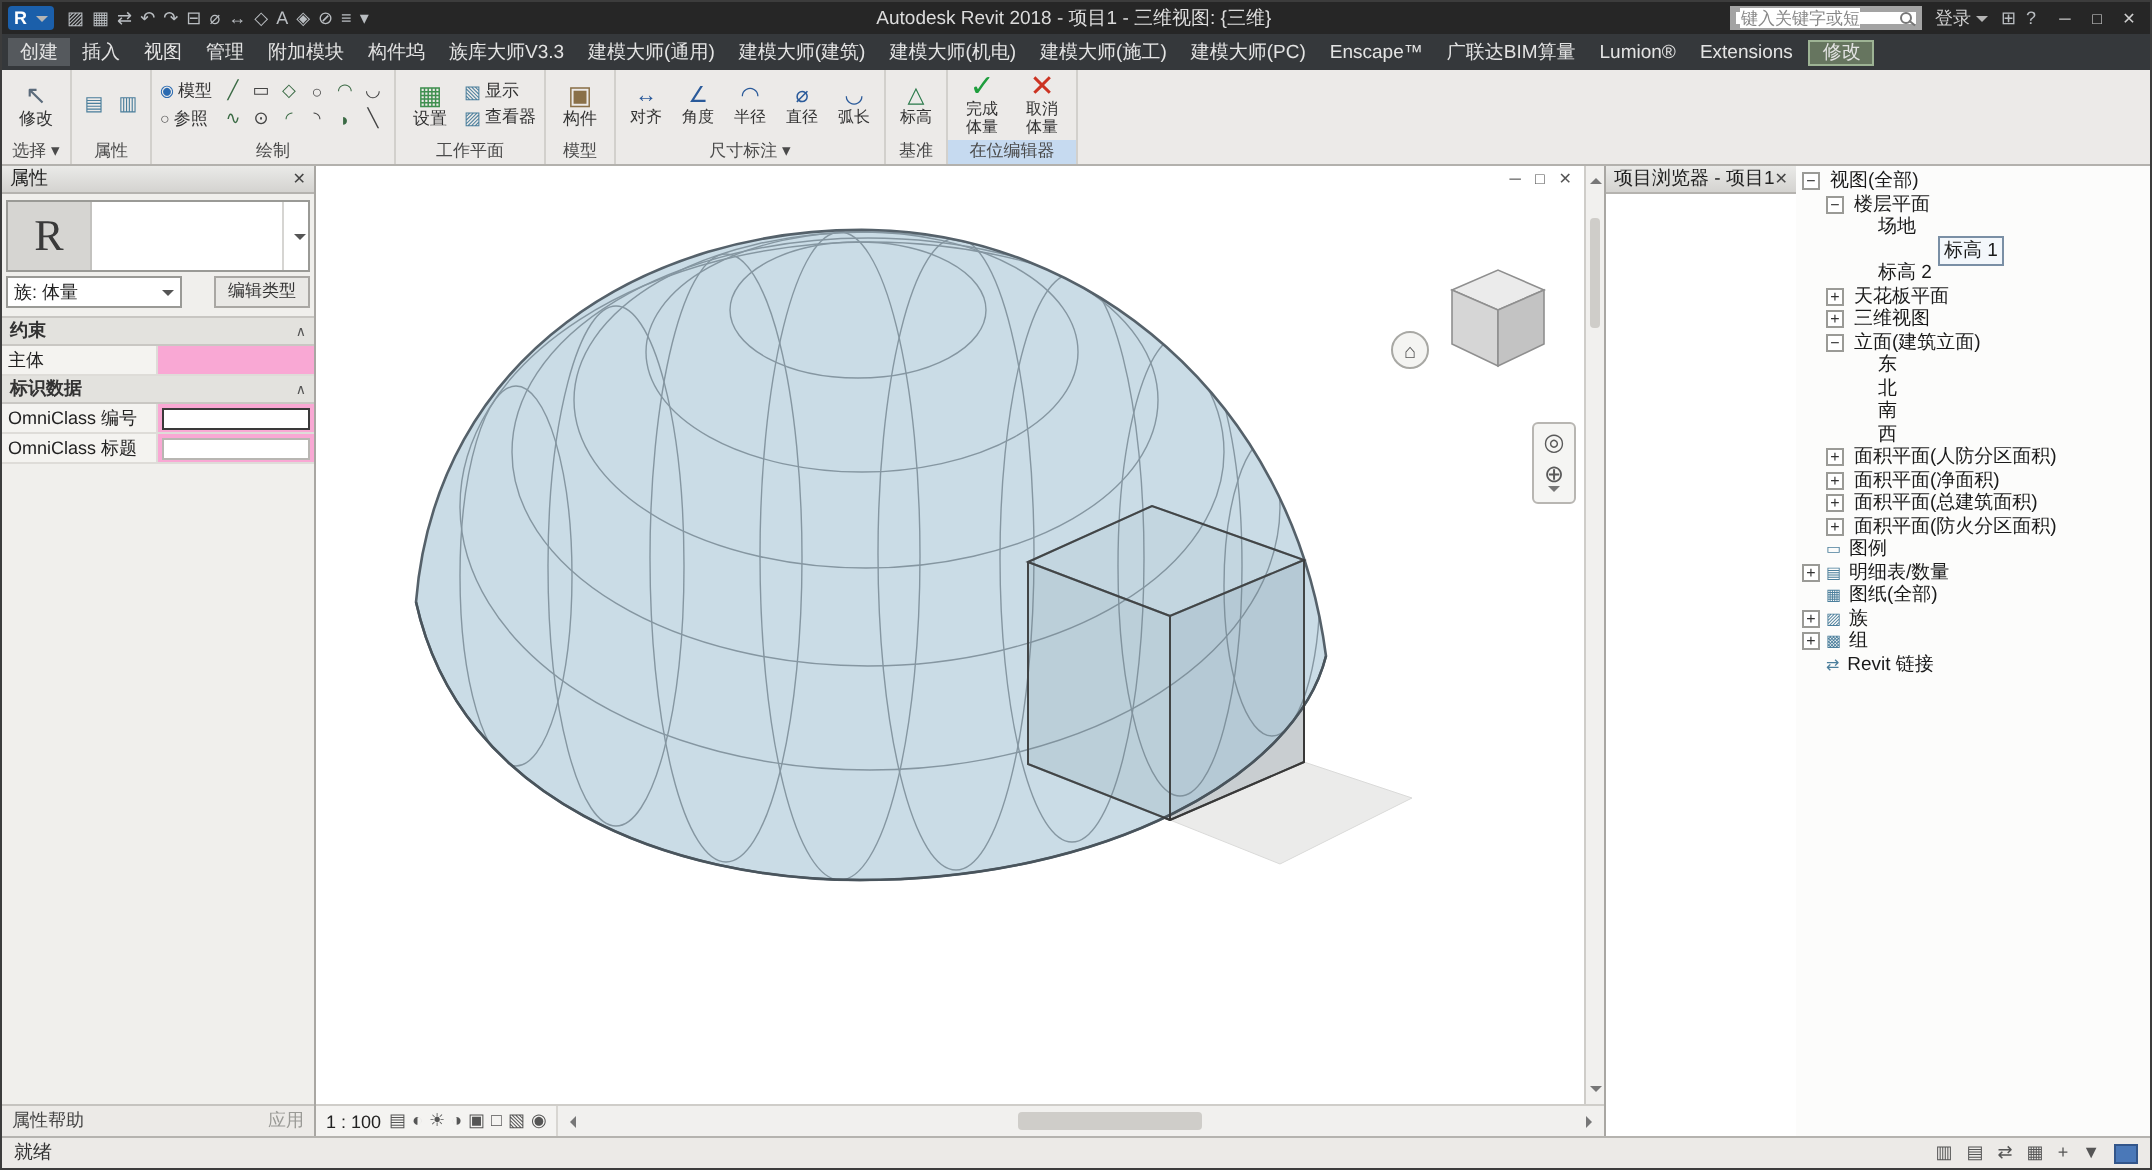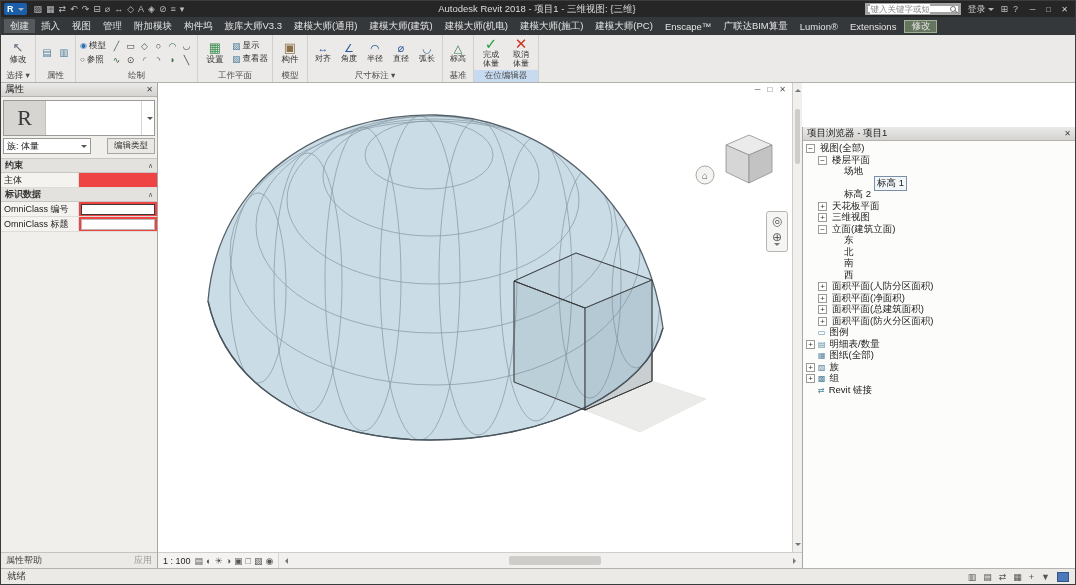--- a/index.html
+++ b/index.html
@@ -74,21 +74,21 @@
   .type-selector { margin:3px 2px 0; background:#fff; border:1px solid #9a9a96; height:36px; display:flex; align-items:stretch; flex:0 0 auto; }
   .thumb { width:42px; background:#d6d5d2; display:flex; align-items:center; justify-content:center; font-family:"Liberation Serif","DejaVu Serif",serif; font-size:22px; color:#3a3a3a; border-right:1px solid #c3c2bf; }
   .ts-arrow { margin-left:auto; width:13px; display:flex; align-items:center; justify-content:center; border-left:1px solid #d6d5d2; }
   .ts-combo-row { display:flex; gap:16px; margin:2px; height:16px; flex:0 0 auto; }
   .combo { flex:1; background:#fff; border:1px solid #9a9a96; font-size:9px; display:flex; align-items:center; padding:0 3px; color:#222; }
   .combo .caret { margin-left:auto; }
   .edit-type { width:48px; background:#e9e8e5; border:1px solid #a9a7a3; font-size:8.5px; display:flex; align-items:center; justify-content:center; color:#333; }
   .prop-grid { margin-top:2px; border-top:1px solid #c8c6c2; display:flex; flex-direction:column; flex:0 0 auto; background:#fff; }
   .prop-group { height:14px; background:#e3e2de; border-bottom:1px solid #c9c7c3; display:flex; align-items:center; padding:0 4px; font-size:9px; font-weight:bold; color:#333; }
   .pg-chev { margin-left:auto; font-weight:normal; font-size:7px; color:#555; }
-  .prop-row { height:15px; display:flex; border-bottom:1px solid #dedcd8; background:#ef4444;justify-content:center; }
+  .prop-row { height:15px; display:flex; border-bottom:1px solid #dedcd8; background:#f9a8d4;justify-content:center; }
   .prop-label { width:78px; padding:0 3px; font-size:9px; display:flex; align-items:center; background:#f4f3f0; border-right:1px solid #dedcd8; color:#222; white-space:nowrap; overflow:hidden; }
   .prop-value { flex:1; display:flex; align-items:center; padding:1px 2px; }
   .prop-input { flex:1; height:11px; background:#fff; font-size:9px; }
   .prop-input.strong { border:1px solid #3a3a3a; }
   .prop-input.light { border:1px solid #b8b6b2; }
   .props-fill { flex:1; background:#f0efec; }
   .props-footer { height:16px; border-top:1px solid #c5c3bf; display:flex; align-items:center; padding:0 5px; font-size:9px; flex:0 0 auto; background:#eceae7; }
   .help-link { color:#444; }
   .apply-btn { margin-left:auto; color:#9a9a96; }
 
@@ -108,21 +108,21 @@
   .vp-bottom { height:16px; border-top:1px solid #cfcdc9; display:flex; align-items:center; background:#f4f3f1; flex:0 0 auto; }
   .vcb { display:flex; align-items:center; gap:4px; padding:0 5px; font-size:9px; color:#222; flex:0 0 auto; }
   .vc-icons { display:flex; gap:3px; }
   .vc-ic { font-size:9px; color:#555; }
   .h-scroll { flex:1; height:100%; position:relative; background:#f1f0ee; border-left:1px solid #d8d6d2; }
   .h-thumb { position:absolute; left:44%; top:3px; width:92px; height:9px; background:#cfcdc9; border-radius:2px; }
   .h-scroll .tri-left { position:absolute; left:3px; top:5px; width:0; height:0; border:3px solid transparent; border-right-color:#777; }
   .h-scroll .tri-right { position:absolute; right:3px; top:5px; width:0; height:0; border:3px solid transparent; border-left-color:#777; }
 
   
-  .browser { width:273px; background:#fff; border-left:1px solid #a9a7a3; display:flex; flex-direction:column; flex:0 0 auto;margin-top:44px; }
+  .browser { width:273px; background:#fff; border-left:1px solid #a9a7a3; display:flex; flex-direction:row; flex:0 0 auto; }
   .tree { flex:1; background:#fcfcfb; padding-top:2px; overflow:hidden; }
   .tree-row { height:11.5px; display:flex; align-items:center; font-size:9.5px; color:#1a1a1a; white-space:nowrap; }
   .expander { width:9px; height:9px; border:1px solid #9a9a96; background:#fff; display:inline-flex; align-items:center; justify-content:center; font-size:8px; line-height:7px; margin-right:3px; color:#333; flex:0 0 auto; }
   .expander.empty { border:none; background:transparent; }
   .tree-ic { font-size:8px; color:#4c7f9c; margin-right:2px; }
   .tree-label { padding:0 2px; }
   .tree-row.selected .tree-label { border:1px solid #7a8fa5; background:#f3f7fb; }
 
   
   .statusbar { height:16px; background:#eceae7; border-top:1px solid #b5b3af; display:flex; align-items:center; font-size:9.5px; color:#333; padding:0 6px; gap:7px; flex:0 0 auto; }

